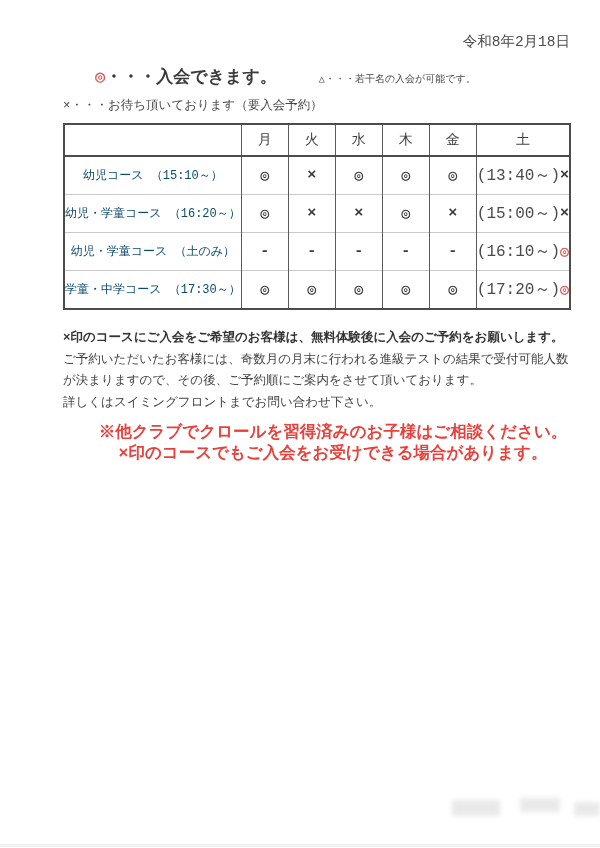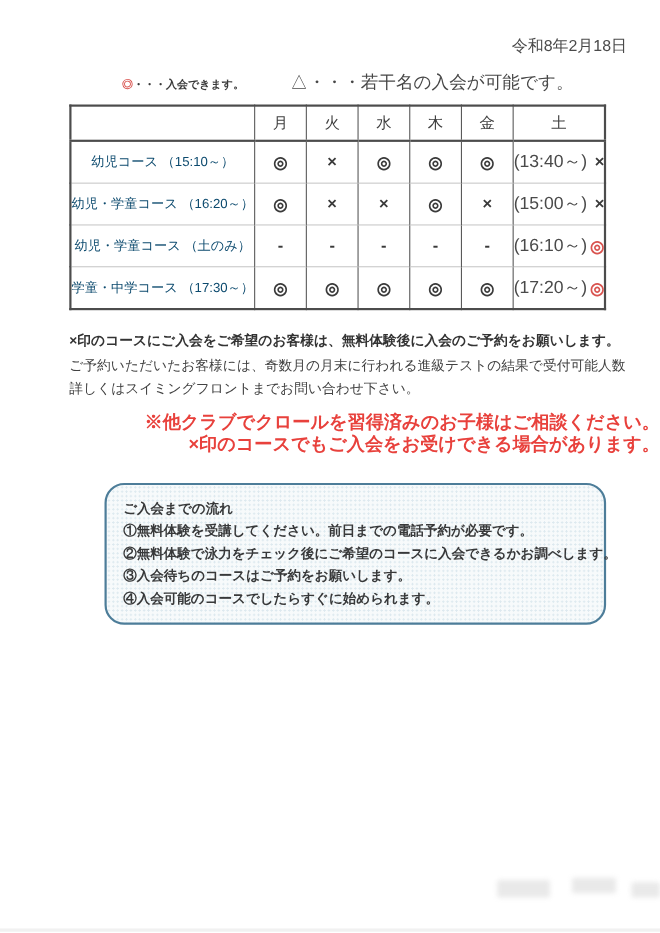--- a/index.html
+++ b/index.html
@@ -1,21 +1,21 @@
 <!DOCTYPE html>
 <html><head>
 <meta charset="utf-8">
 <style>
   html,body{margin:0;padding:0;background:#ffffff;}
   .page{
     position:relative;
     width:600px;height:848px;
     background:#ffffff;
     overflow:hidden;
-    font-family:Liberation Sans, sans-serif;
+    font-family:Liberation Mono, monospace;
     color:#3a3a3a;
     box-sizing:border-box;
   }
   
   .date-line{
     padding:32px 30px 0 0;
     text-align:right;
     font-size:14.5px;
     color:#4a4a4a;
   }
@@ -36,23 +36,23 @@
     line-height:25px;
     white-space:nowrap;
     color:#424242;
   }
   
   .legend-row1{
     display:flex;
     align-items:baseline;
     margin:14px 0 0 95px;
   }
-  .legend-ok{ font-size:10px; font-weight:bold; color:#3a3a3a;margin-left:16px; }
+  .legend-ok{ font-size:17px; font-weight:bold; color:#3a3a3a; }
   .legend-ok .sym{ color:#d9534f; font-weight:bold; }
-  .legend-few{ font-size:16px; margin-left:42px; color:#474747; }
+  .legend-few{ font-size:10px; margin-left:42px; color:#474747; }
   .legend-row2{
     margin:9px 0 0 63px;
     font-size:12.5px;
     color:#474747;
   }
   
   table.sched{
     margin:9px 0 0 63px;
     border-collapse:collapse;
     table-layout:fixed;
@@ -104,21 +104,21 @@
     font-size:12.5px;
     line-height:21.5px;
     white-space:nowrap;
     color:#424242;
   }
   .notes .line.bold{ font-weight:bold; color:#333; }
   
   .warning{
     margin-top:9px;
     padding-left:66px;
-    text-align:right;
+    text-align:center;
   }
   .warning .wline{
     font-size:16.5px;
     font-weight:bold;
     color:#e8413c;
     line-height:20.5px;
     white-space:nowrap;
   }
   
   .flow-box{
@@ -163,20 +163,23 @@
 <div class="page">
 
   <div class="date-line">令和8年2月18日</div>
 
 
 
   <div class="legend-row1">
     <span class="legend-ok"><span class="sym">◎</span><span>・・・入会できます。</span></span>
     <span class="legend-few"><span>△</span><span>・・・若干名の入会が可能です。</span></span>
   </div>
+  <div class="legend-row2">
+    <span>×</span><span>・・・お待ち頂いております（要入会予約）</span>
+  </div>
 
   <table class="sched">
     <colgroup>
       <col class="c-name">
         <col class="c-day">
         <col class="c-day">
         <col class="c-day">
         <col class="c-day">
         <col class="c-day">
         <col class="c-sat">
@@ -248,34 +251,28 @@
             <span class="sat-sym" data-sym="◎">◎</span>
           </div>
         </td>
       </tr>
     </tbody>
   </table>
 
   <div class="notes">
     <div class="line bold">×印のコースにご入会をご希望のお客様は、無料体験後に入会のご予約をお願いします。</div>
     <div class="line">ご予約いただいたお客様には、奇数月の月末に行われる進級テストの結果で受付可能人数</div>
+    <div class="line">が決まりますので、その後、ご予約順にご案内をさせて頂いております。</div>
     <div class="line">詳しくはスイミングフロントまでお問い合わせ下さい。</div>
   </div>
 
   <div class="warning">
     <div class="wline">※他クラブでクロールを習得済みのお子様はご相談ください。</div>
     <div class="wline">×印のコースでもご入会をお受けできる場合があります。</div>
   </div>
 
-  <div class="flow-box">
-    <div class="fline">ご入会までの流れ</div>
-    <div class="fline">①無料体験を受講してください。前日までの電話予約が必要です。</div>
-    <div class="fline">②無料体験で泳力をチェック後にご希望のコースに入会できるかお調べします。</div>
-    <div class="fline">③入会待ちのコースはご予約をお願いします。</div>
-    <div class="fline">④入会可能のコースでしたらすぐに始められます。</div>
-  </div>
 
   <div class="smudge sm1"></div>
   <div class="smudge sm2"></div>
   <div class="smudge sm3"></div>
   <div class="bottom-strip"></div>
 
 </div>
 
 </body></html>

